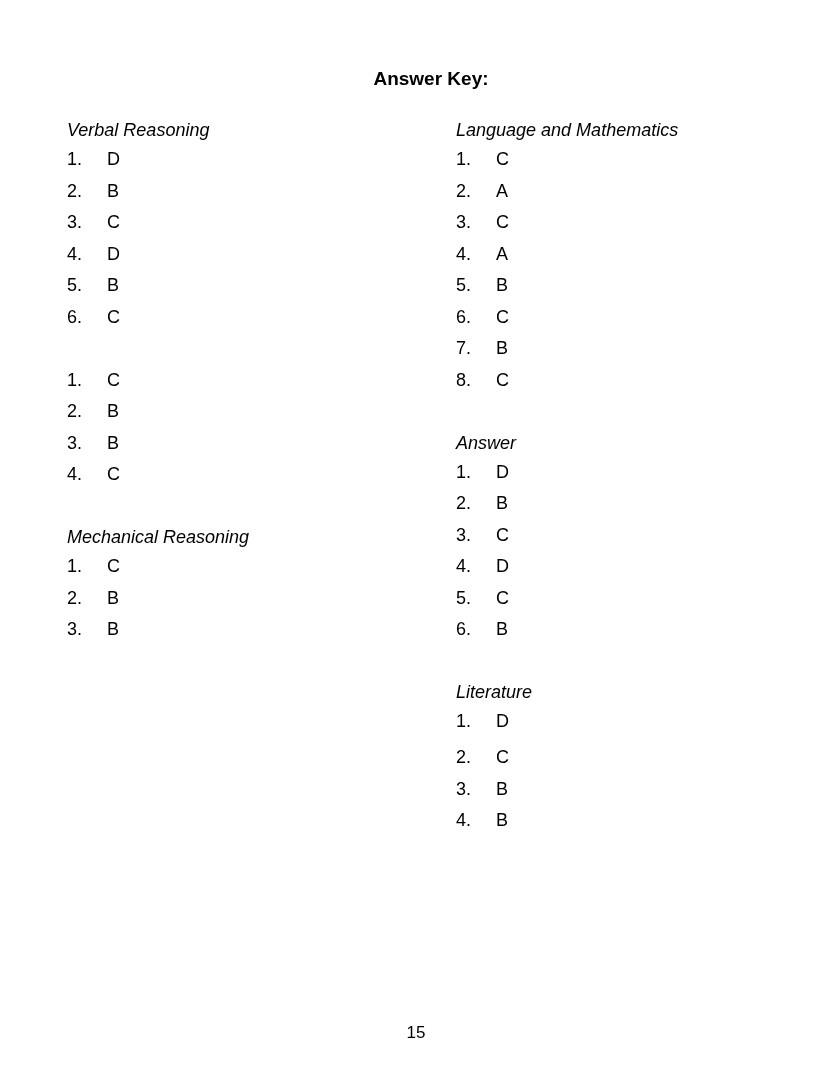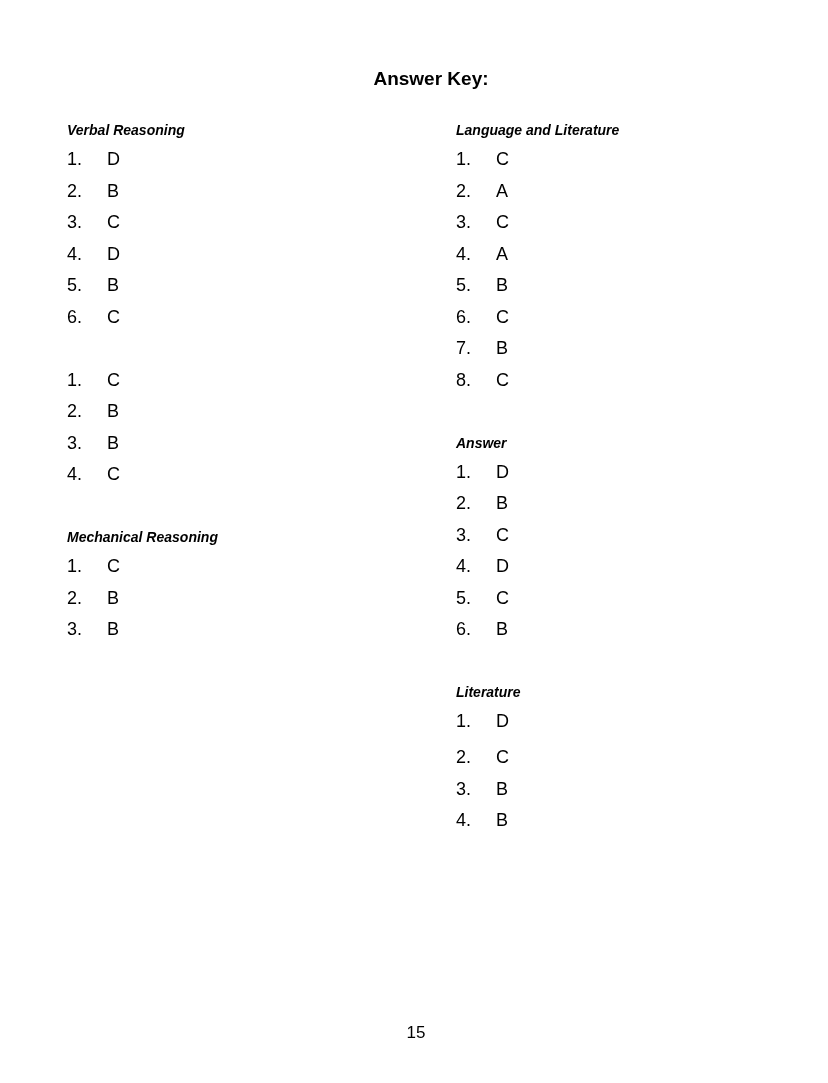--- a/index.html
+++ b/index.html
@@ -31,25 +31,24 @@
       top: 116px;
     }
     .col-left { left: 67px; }
     .col-right { left: 456px; }
     .section {
       margin: 0;
       padding: 0;
     }
     .section-heading {
       font-style: italic;
-      font-size: 14px;
+      font-size: 18px;
       line-height: 28px;
       height: 29px;
       white-space: nowrap;
-      font-weight: bold;
     }
     .answer-row {
       display: flex;
       font-size: 18px;
       height: 31.5px;
       line-height: 28px;
     }
     .answer-num {
       width: 40px;
     }
@@ -143,21 +142,21 @@
         <span class="answer-num">3.</span>
         <span class="answer-val">B</span>
       </div>
   </div>
 
 </div>
 
 <div class="column col-right">
 
   <div class="section">
-    <div class="section-heading">Language and Literature</div>
+    <div class="section-heading">Language and Mathematics</div>
     <div class="answer-row">
         <span class="answer-num">1.</span>
         <span class="answer-val">C</span>
       </div>
     <div class="answer-row">
         <span class="answer-num">2.</span>
         <span class="answer-val">A</span>
       </div>
     <div class="answer-row">
         <span class="answer-num">3.</span>

